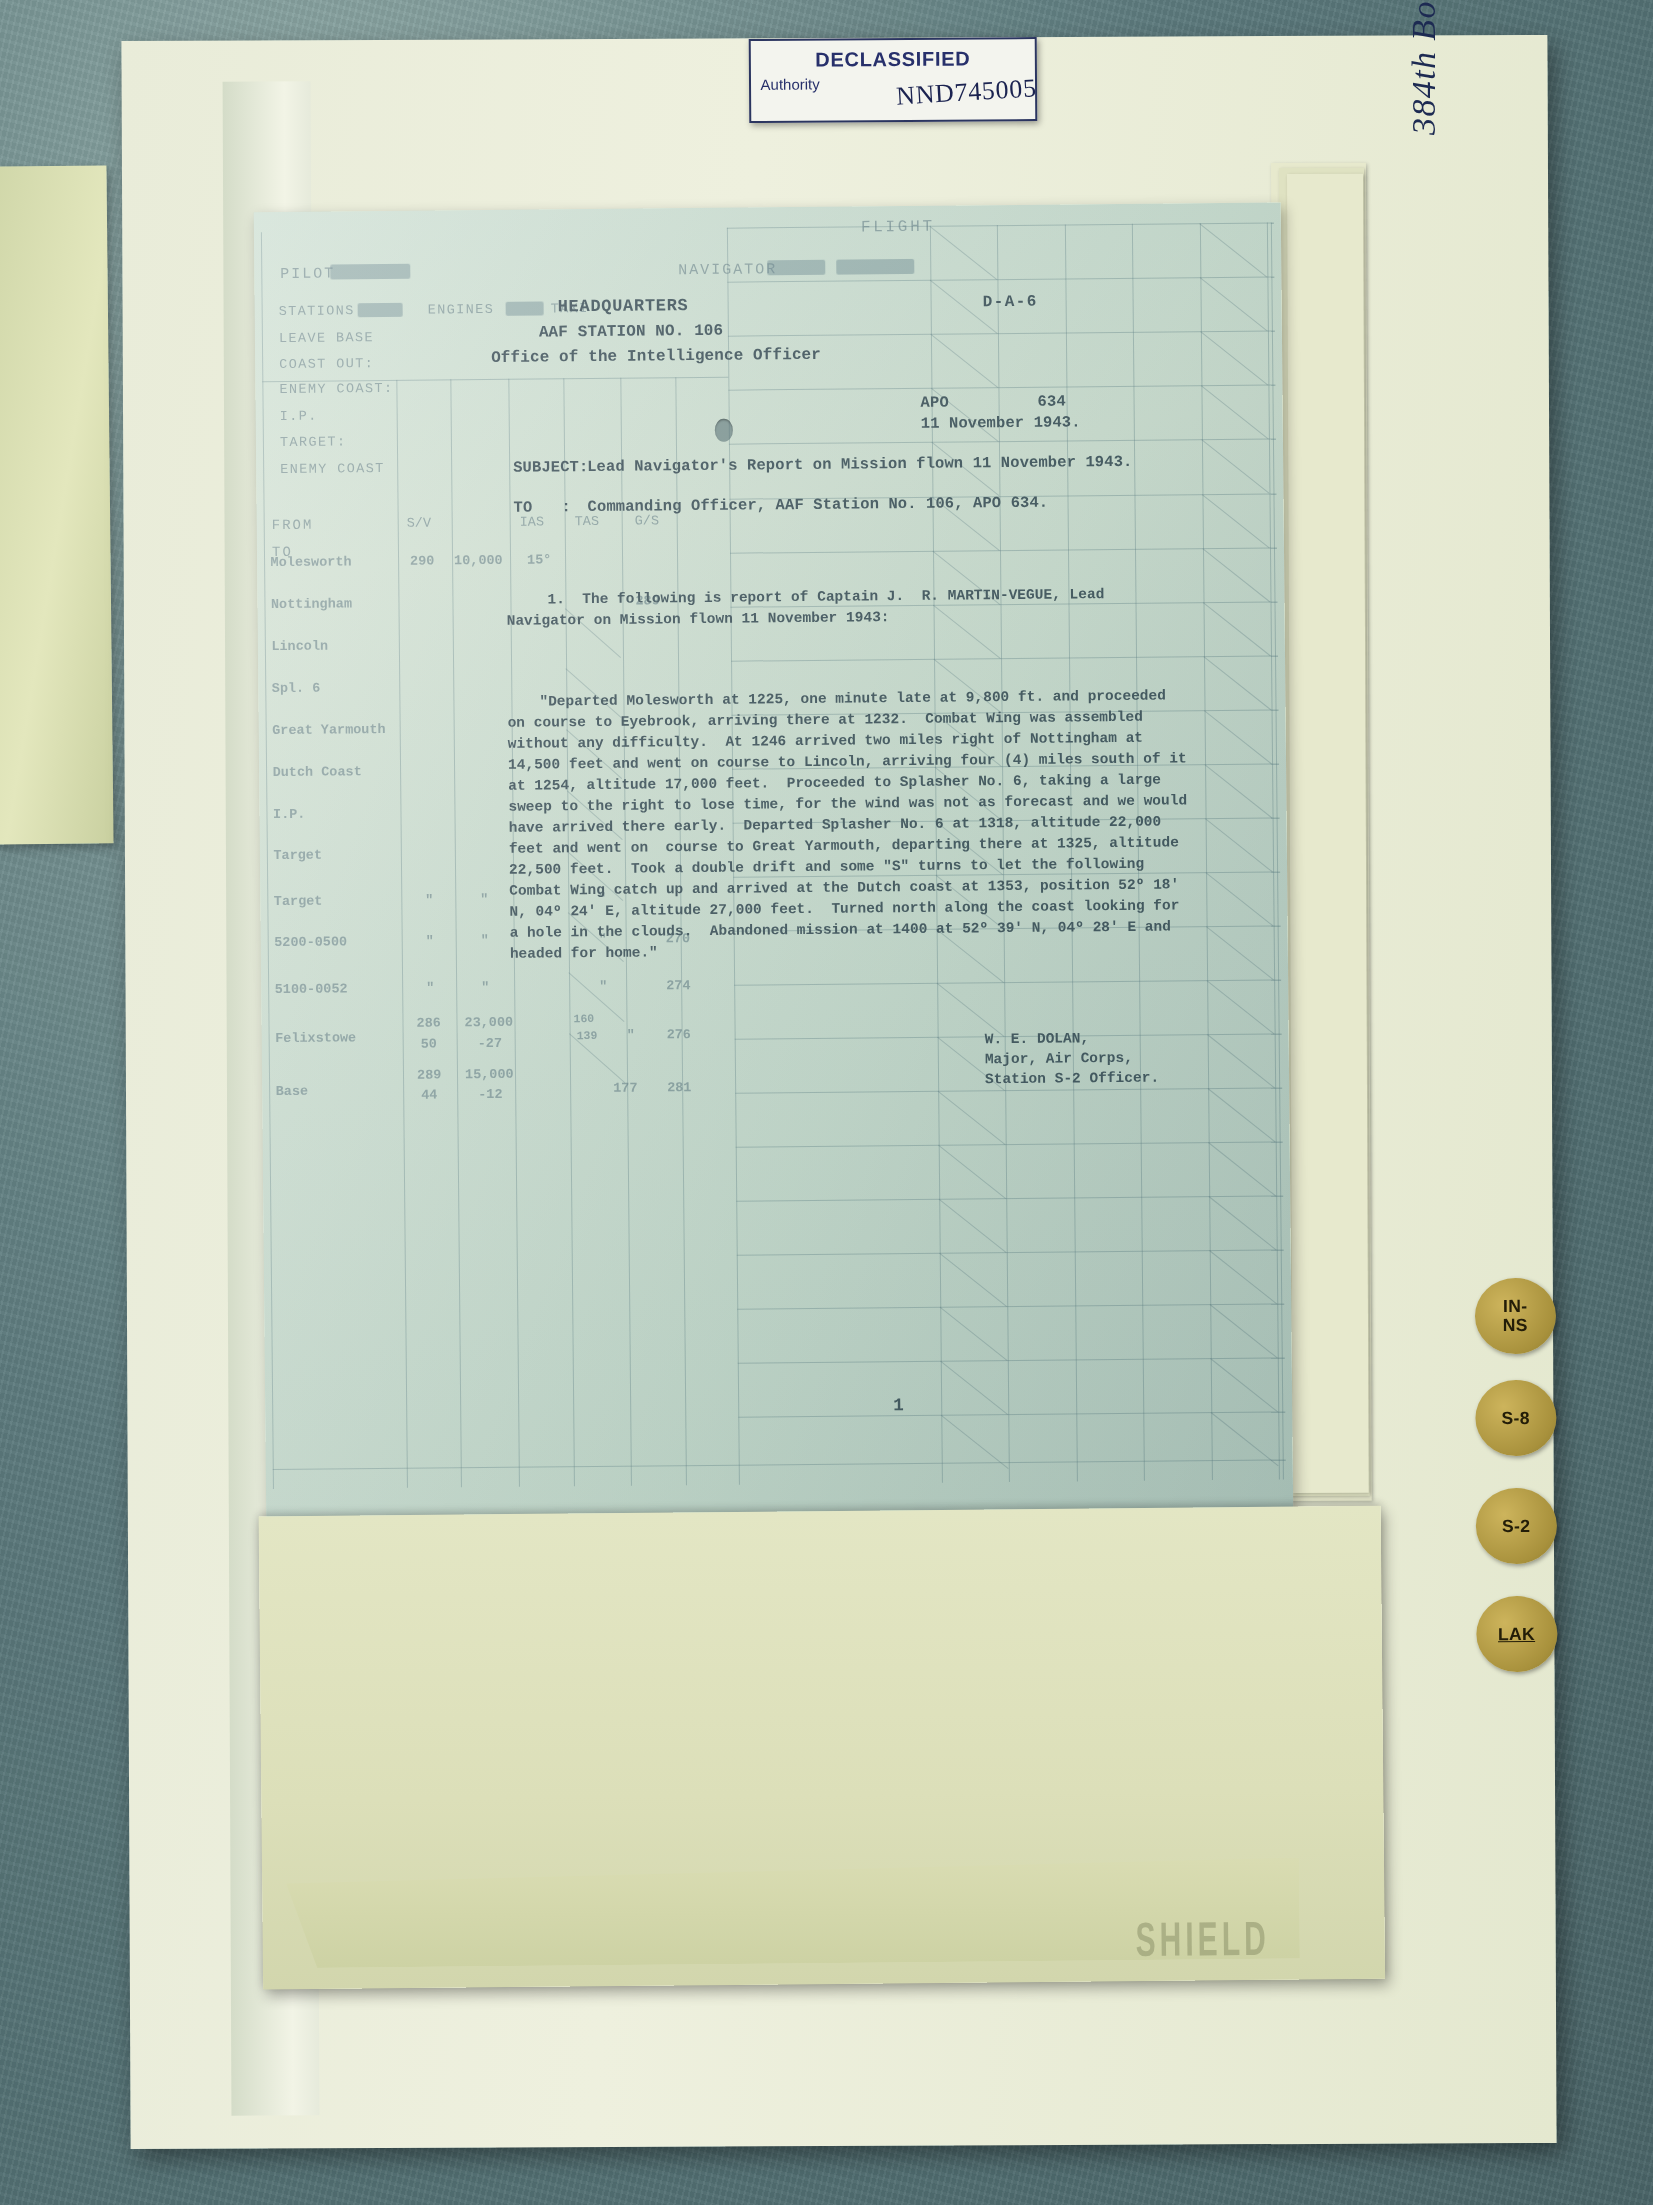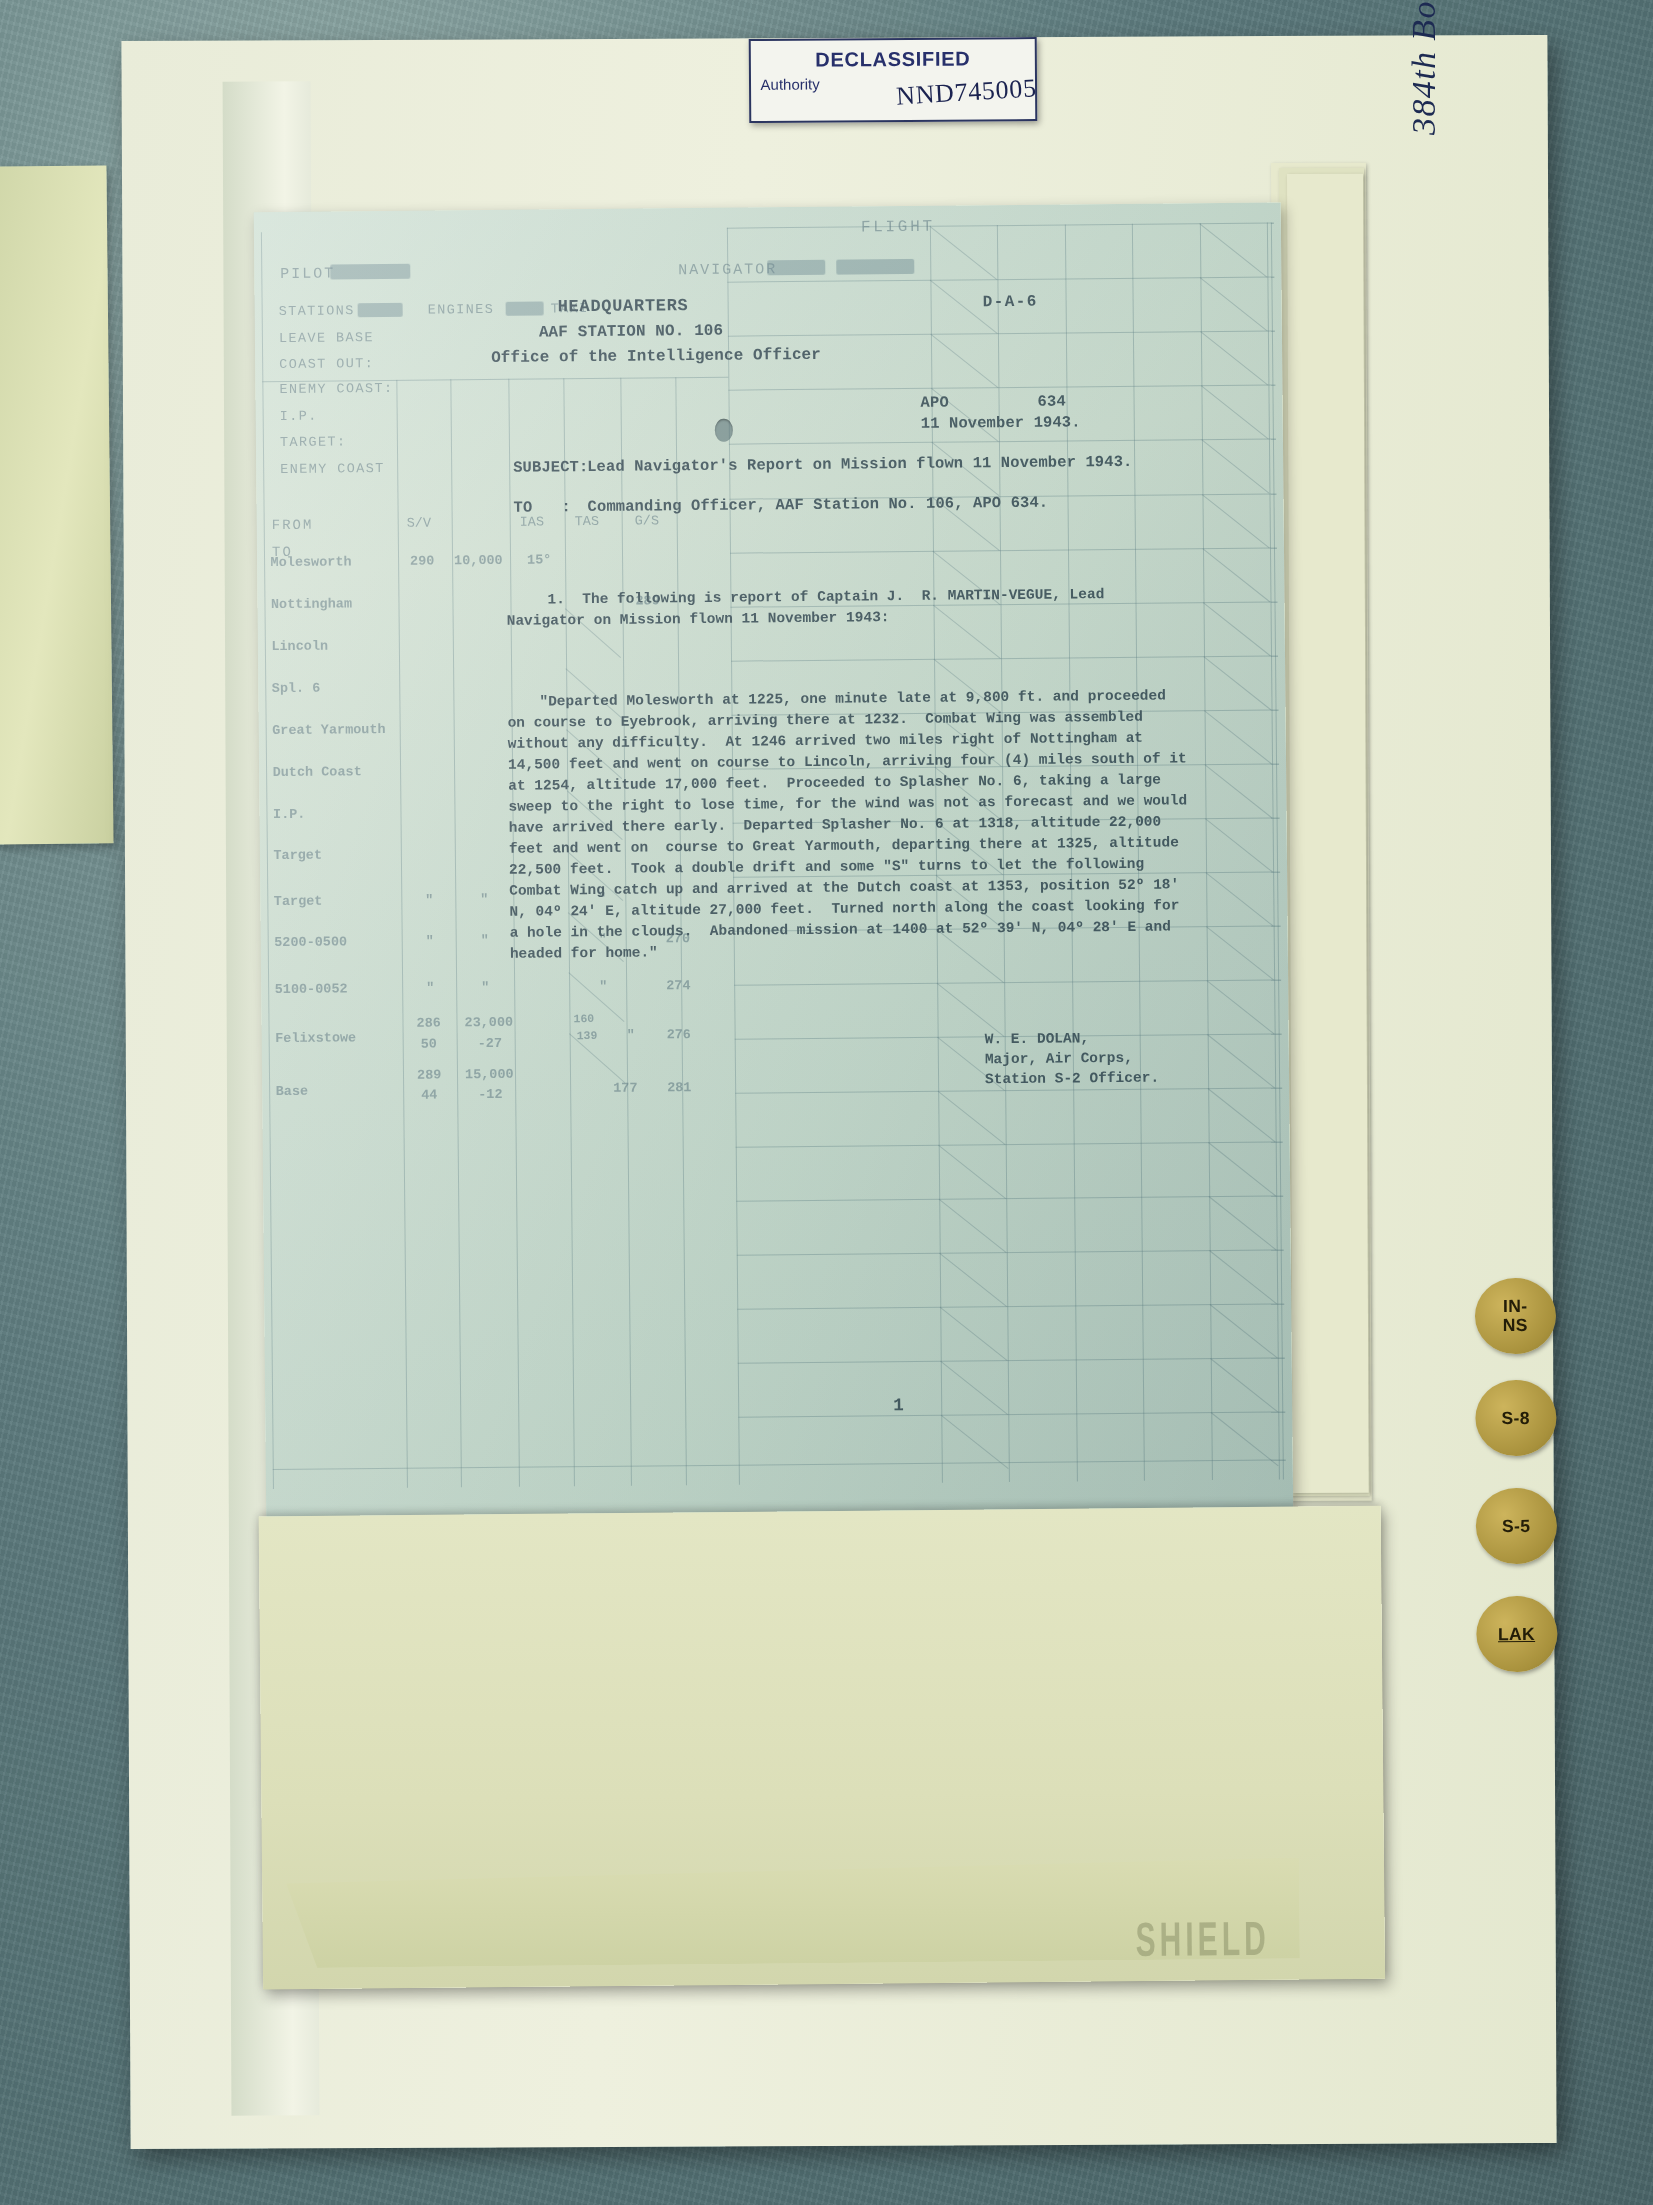--- a/index.html
+++ b/index.html
@@ -492,21 +492,21 @@
     <div id="signature-block">W. E. DOLAN,
 Major, Air Corps,
 Station S-2 Officer.</div>
 
     <div id="page-number">1</div>
   </div>
 
   <div class="tab" style="top:1243px; white-space:pre;">IN-
 NS</div>
   <div class="tab" style="top:1345px;">S-8</div>
-  <div class="tab" style="top:1453px;">S-5</div>
+  <div class="tab" style="top:1453px;">S-2</div>
   <div class="tab" style="top:1561px;text-decoration:underline;">LAK</div>
 
   <div id="pocket">
     <div id="pocket-fold"></div>
     <div id="pocket-watermark">SHIELD</div>
   </div>
 </div>
 
 <div id="declassified-stamp">
   <div class="title">DECLASSIFIED</div>

